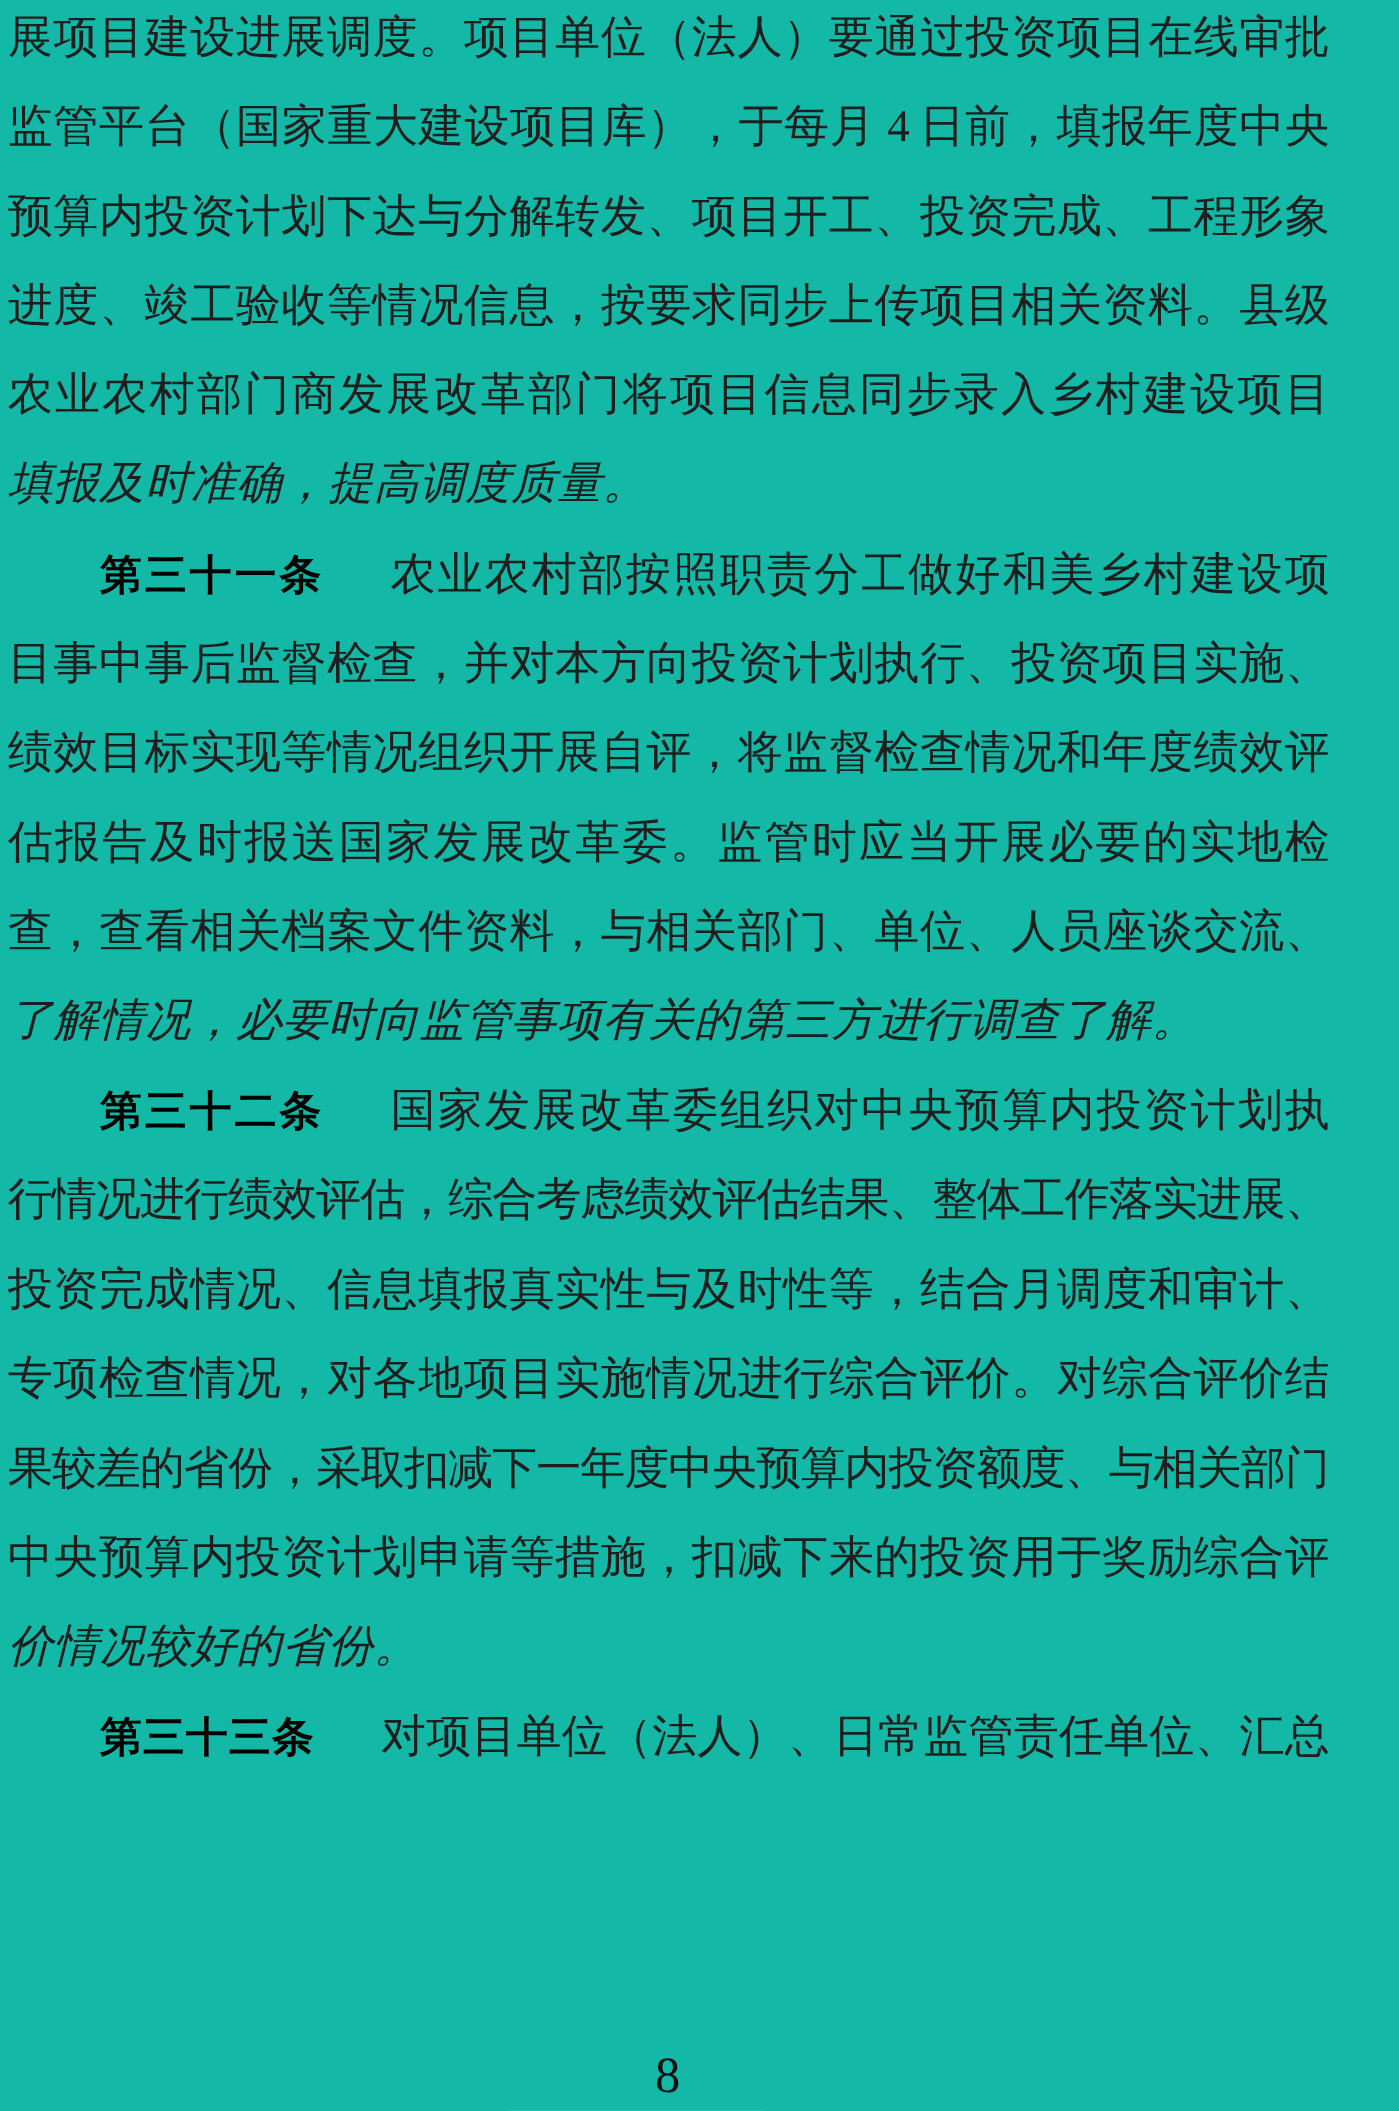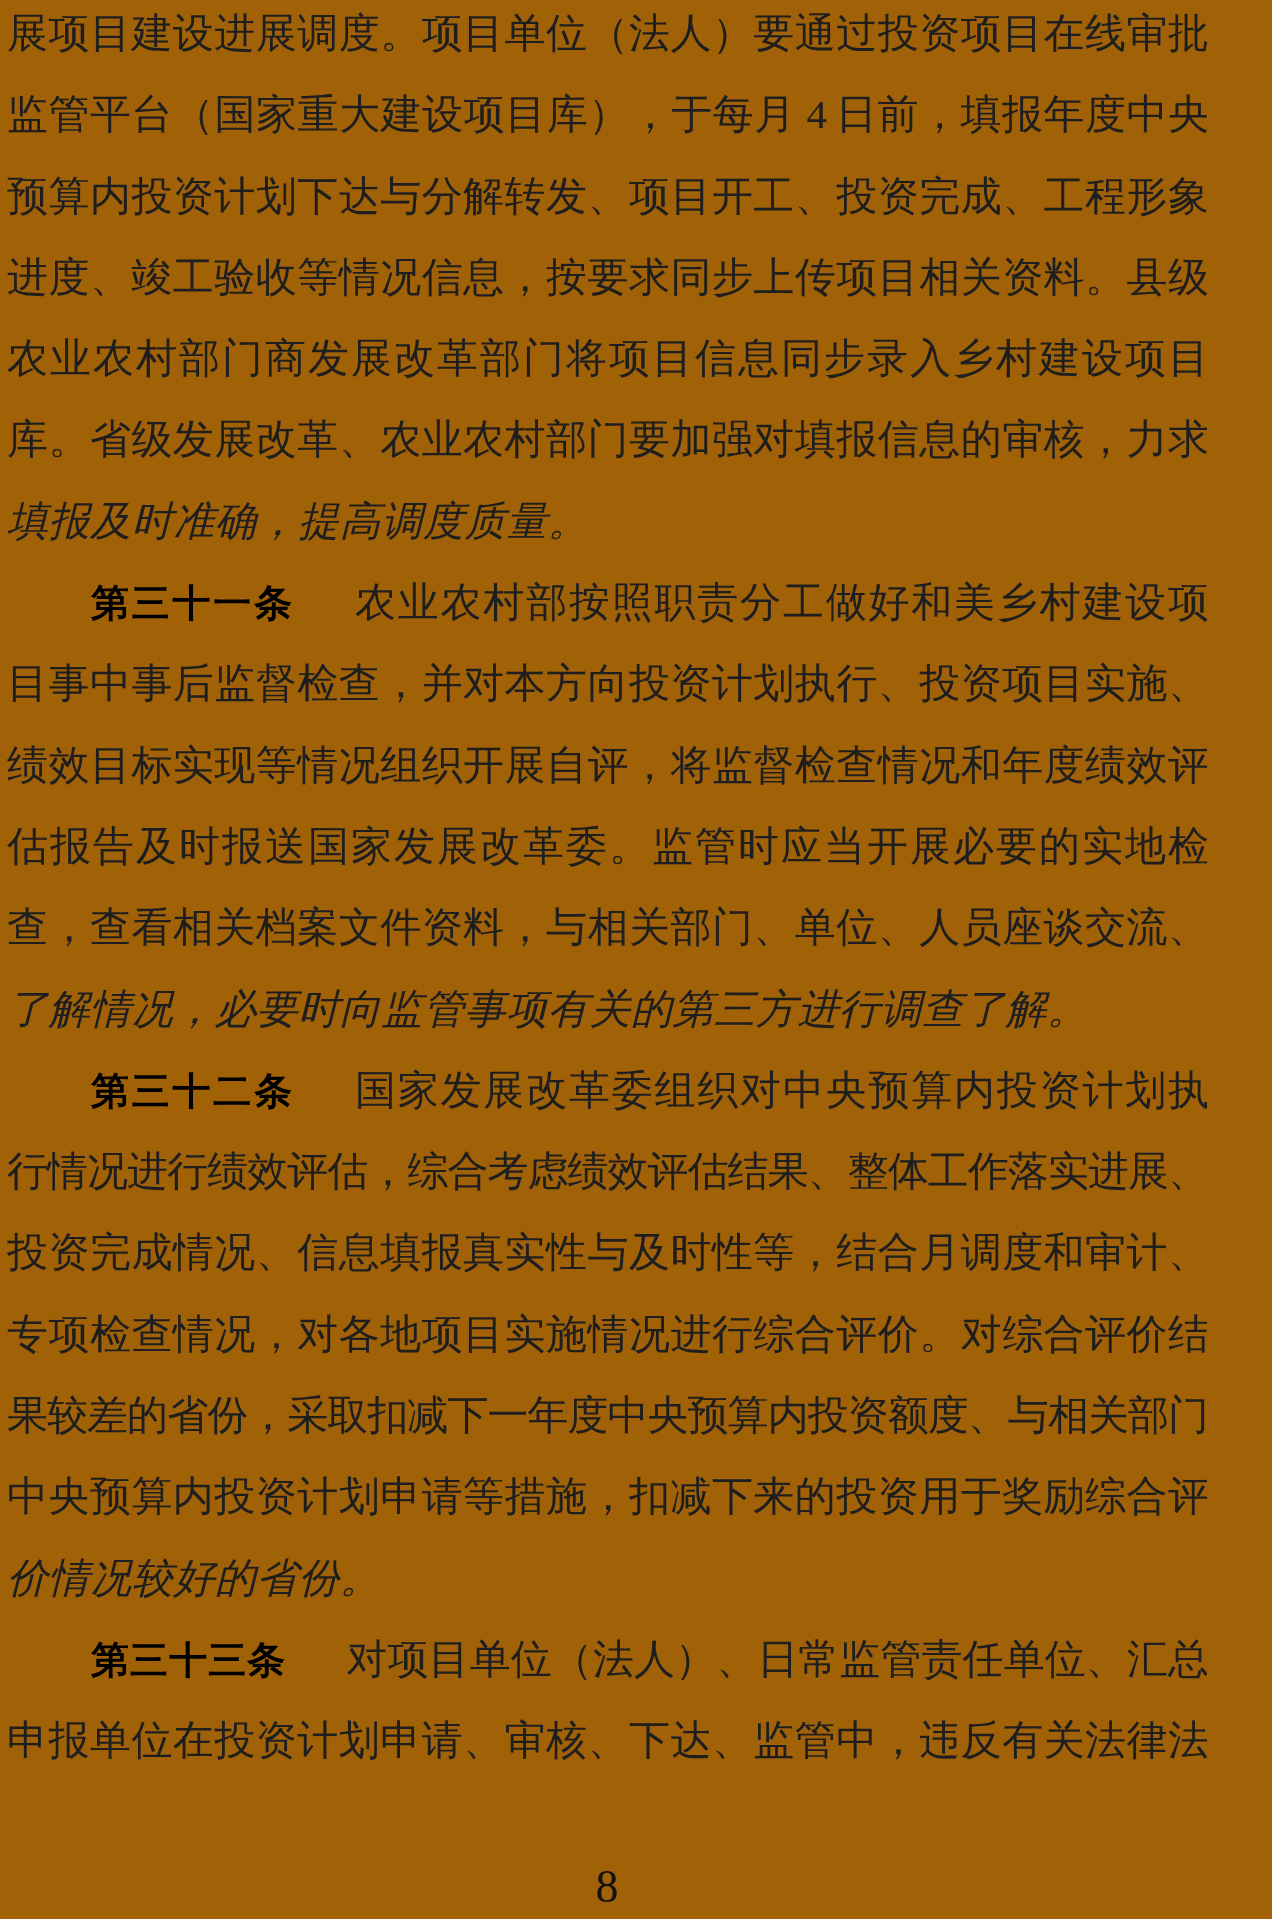--- a/index.html
+++ b/index.html
@@ -4,21 +4,21 @@
 <style>
   html, body {
     margin: 0;
     padding: 0;
     background: #ffffff;
   }
   .page {
     position: relative;
     width: 1272px;
     height: 1919px;
-    background: #a16207;
+    background: #14b8a6;
     overflow: hidden;
     color: #1e1e1e;
     font-family: "Liberation Serif", "DejaVu Serif", serif;
   }
   .text-block {
     position: absolute;
     left: 7px;
     top: -7px;
     width: 1200px;
   }
@@ -64,32 +64,30 @@
 </head>
 <body>
 
 <div class="page">
   <div class="text-block" id="text-block">
       <div class="line "><span>展项目建设进展调度。项目单位（法人）要通过投资项目在线审批</span></div>
       <div class="line "><span>监管平台（国家重大建设项目库），于每月 4 日前，填报年度中央</span></div>
       <div class="line "><span>预算内投资计划下达与分解转发、项目开工、投资完成、工程形象</span></div>
       <div class="line "><span>进度、竣工验收等情况信息，按要求同步上传项目相关资料。县级</span></div>
       <div class="line "><span>农业农村部门商发展改革部门将项目信息同步录入乡村建设项目</span></div>
-      <div class="line "><span>库。省级发展改革、农业农村部门要加强对填报信息的审核，力求</span></div>
       <div class="line end"><span>填报及时准确，提高调度质量。</span></div>
       <div class="line article"><span class="article-no">第三十一条</span><span>农业农村部按照职责分工做好和美乡村建设项</span></div>
       <div class="line "><span>目事中事后监督检查，并对本方向投资计划执行、投资项目实施、</span></div>
       <div class="line "><span>绩效目标实现等情况组织开展自评，将监督检查情况和年度绩效评</span></div>
       <div class="line "><span>估报告及时报送国家发展改革委。监管时应当开展必要的实地检</span></div>
       <div class="line "><span>查，查看相关档案文件资料，与相关部门、单位、人员座谈交流、</span></div>
       <div class="line end"><span>了解情况，必要时向监管事项有关的第三方进行调查了解。</span></div>
       <div class="line article"><span class="article-no">第三十二条</span><span>国家发展改革委组织对中央预算内投资计划执</span></div>
       <div class="line "><span>行情况进行绩效评估，综合考虑绩效评估结果、整体工作落实进展、</span></div>
       <div class="line "><span>投资完成情况、信息填报真实性与及时性等，结合月调度和审计、</span></div>
       <div class="line "><span>专项检查情况，对各地项目实施情况进行综合评价。对综合评价结</span></div>
       <div class="line "><span>果较差的省份，采取扣减下一年度中央预算内投资额度、与相关部门</span></div>
       <div class="line "><span>中央预算内投资计划申请等措施，扣减下来的投资用于奖励综合评</span></div>
       <div class="line end"><span>价情况较好的省份。</span></div>
       <div class="line article"><span class="article-no">第三十三条</span><span>对项目单位（法人）、日常监管责任单位、汇总</span></div>
-      <div class="line "><span>申报单位在投资计划申请、审核、下达、监管中，违反有关法律法</span></div>
     </div>
   <div class="page-number">8</div>
 </div>
 
 </body></html>

